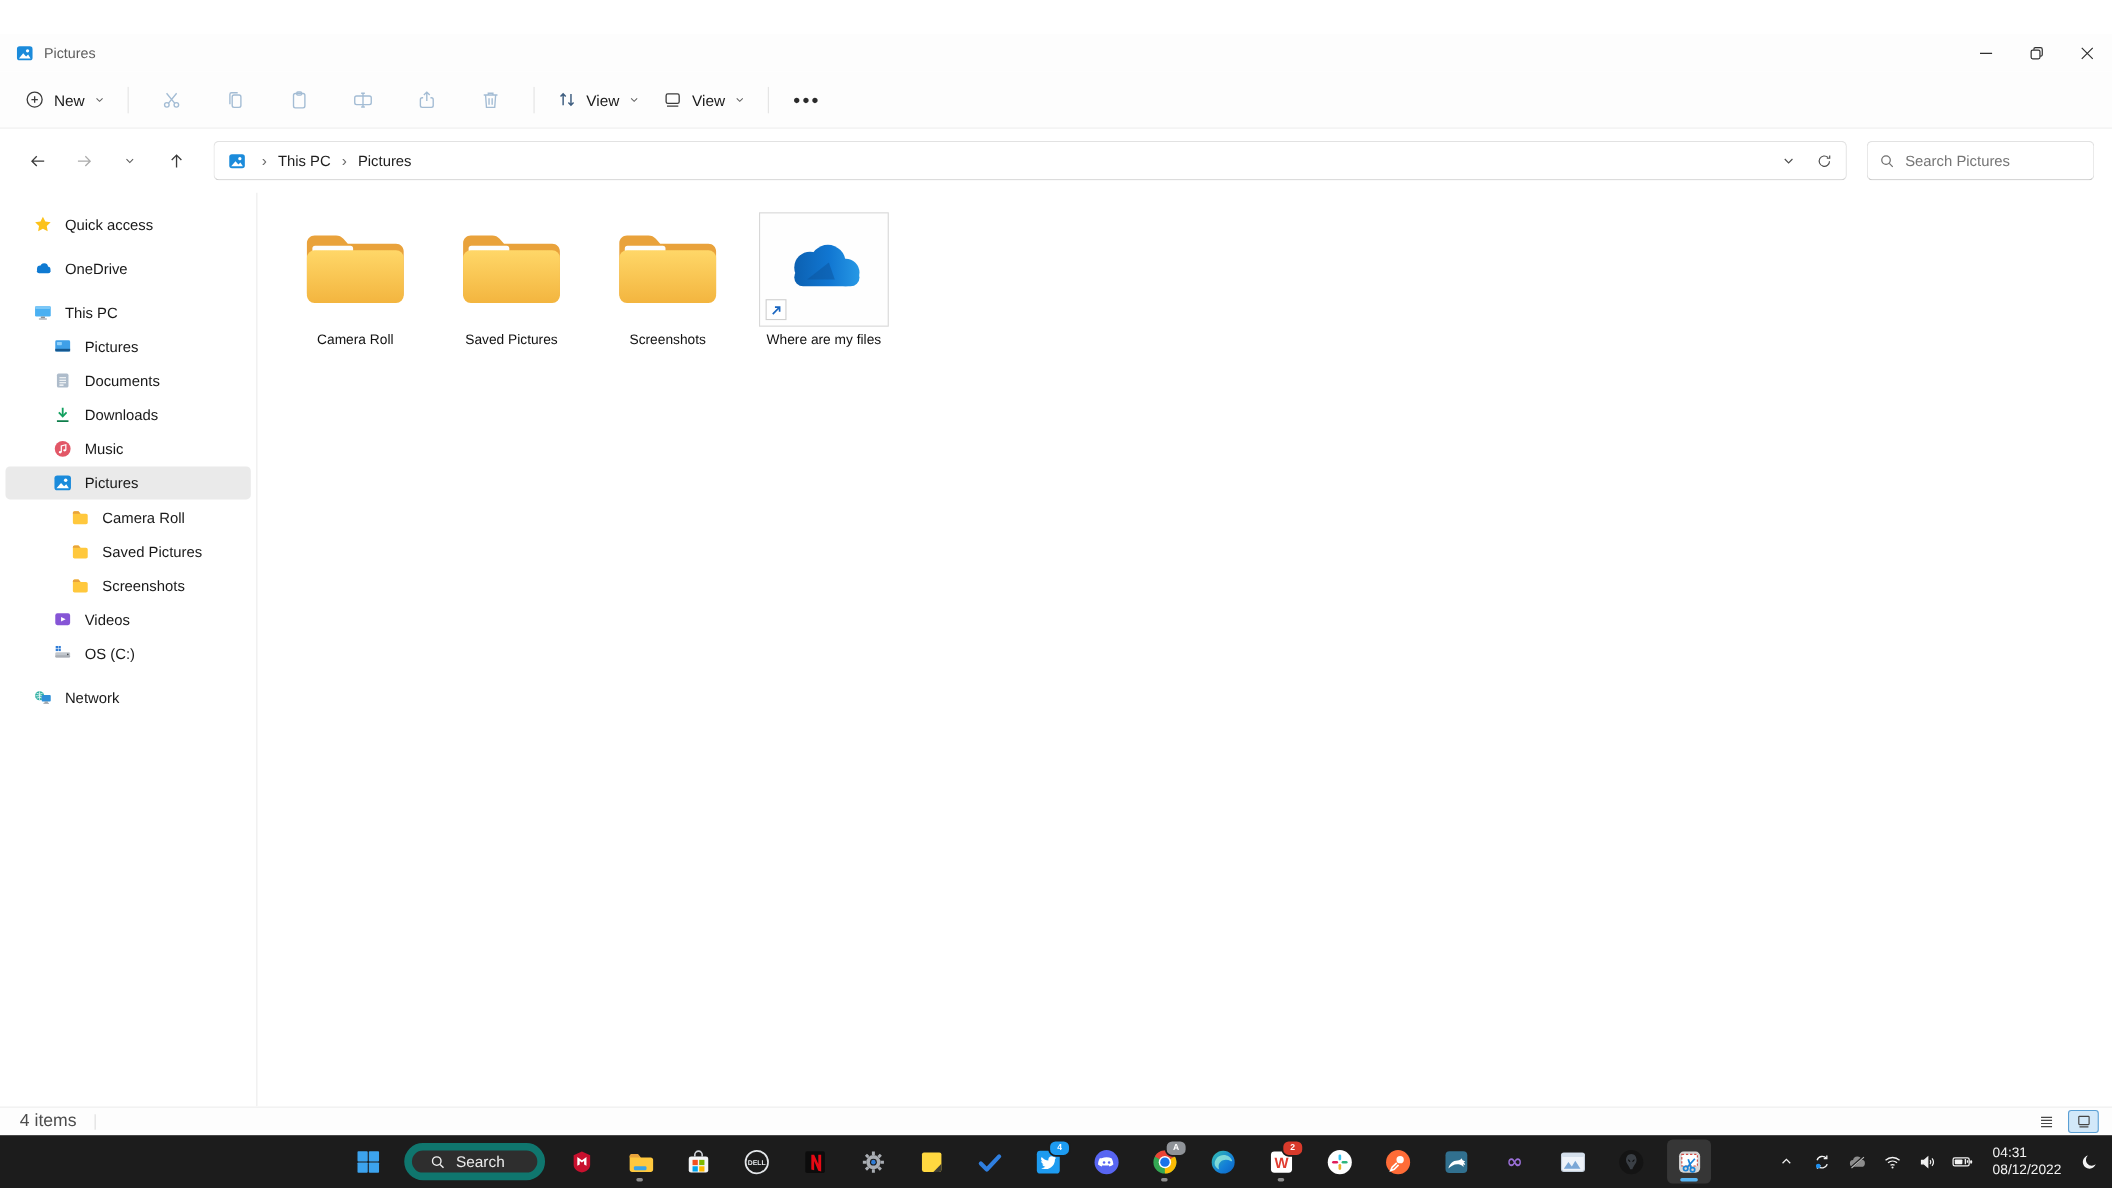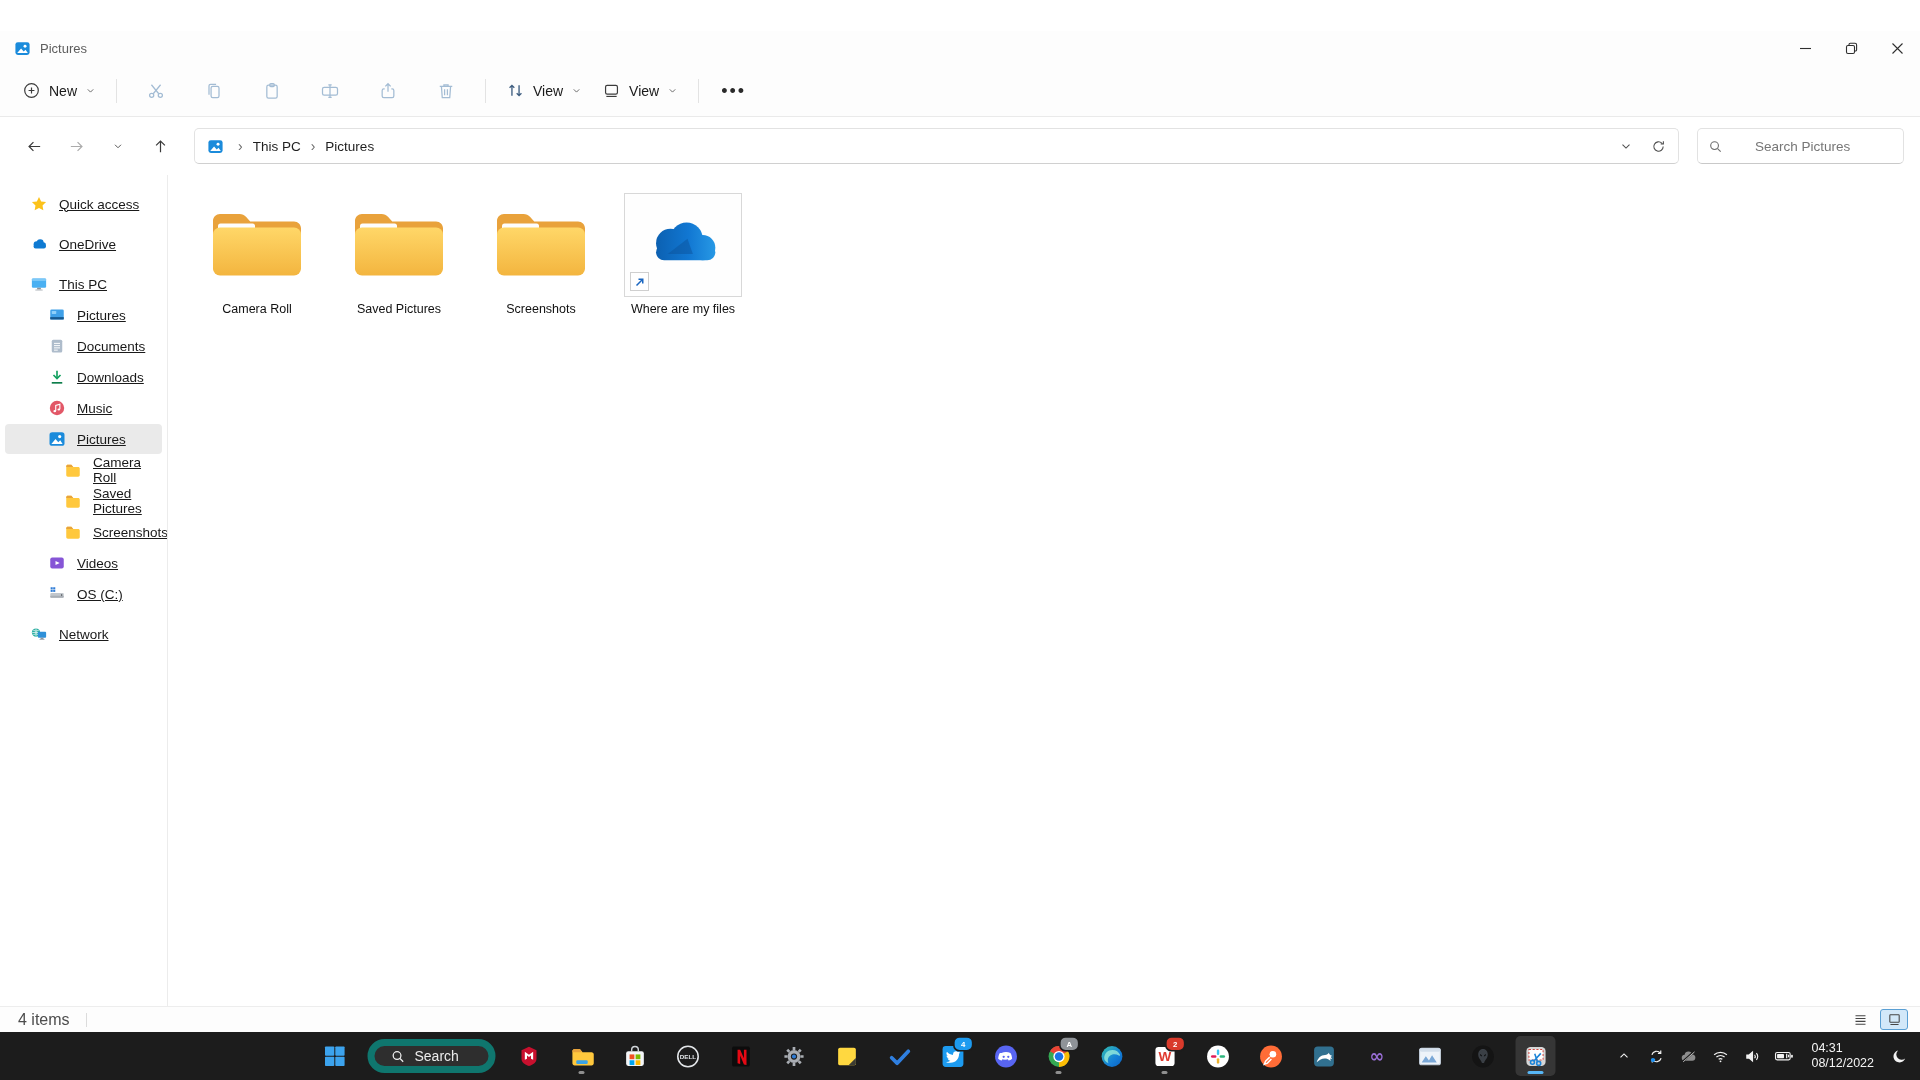--- a/index.html
+++ b/index.html
@@ -33,27 +33,27 @@
   .navbar { height:58px; display:flex; align-items:center; padding:0 16px; background:#fff; gap:6px; }
   .nav-btn { width:36px; height:36px; border-radius:5px; display:flex; align-items:center; justify-content:center; }
   .nav-btn .ic { width:17px; height:17px; }
   .addressbar { flex:1; height:36px; margin-left:10px; border:1px solid #e2e2e2; border-bottom-color:#d0d0d0; border-radius:5px; background:#fff; display:flex; align-items:center; padding:0 6px 0 12px; }
   .addressbar .loc-ic { width:17px; height:17px; margin-right:10px; }
   .crumb { font-size:13.5px; color:#1f1f1f; padding:4px 6px; border-radius:3px; }
   .crumb-sep { color:#6a6a6a; font-size:14px; padding:0 4px; }
   .addr-right { margin-left:auto; display:flex; align-items:center; gap:4px; }
   .addr-right .mini { width:28px; height:28px; display:flex; align-items:center; justify-content:center; border-radius:4px; color:#4e4e4e; }
   .addr-right .mini .ic { width:14px; height:14px; }
-  .searchbox { width:207px; height:36px; margin-left:12px; border:1px solid #e2e2e2; border-bottom-color:#c9c9c9; border-radius:5px; display:flex; align-items:center; padding:0 10px; background:#fff;gap:23px; }
+  .searchbox { width:207px; height:36px; margin-left:12px; border:1px solid #e2e2e2; border-bottom-color:#c9c9c9; border-radius:5px; display:flex; align-items:center; padding:0 10px; background:#fff; }
   .searchbox .ic { width:15px; height:15px; color:#6e6e6e; margin-right:9px; }
   .searchbox input { border:none; outline:none; flex:1; font-size:13.5px; font-family:inherit; color:#222; background:transparent; }
   .searchbox input::placeholder { color:#767676; }
 
   .bodyarea { flex:1; display:flex; overflow:hidden; }
-  .sidebar { width:168px; padding-top:14px; border-right:1px solid #ececec; overflow:hidden;text-decoration:underline; }
+  .sidebar { width:234px; padding-top:14px; border-right:1px solid #ececec; overflow:hidden; }
   .side-item { height:30px; display:flex; align-items:center; font-size:13.5px; color:#191919; border-radius:4px; margin:0 5px 1px 5px; }
   .side-item .ic { width:18px; height:18px; margin-right:11px; }
   .side-item.lv0 { padding-left:25px; }
   .side-item.lv1 { padding-left:43px; }
   .side-item.lv2 { padding-left:59px; }
   .side-item.gap-before { margin-top:10px; }
   .side-item.selected { background:#eaeaea; }
 
   .main { flex:1; padding:18px 0 0 30px; display:flex; flex-wrap:wrap; align-content:flex-start; }
   .tile { width:118px; margin-right:24px; display:flex; flex-direction:column; align-items:center; }

